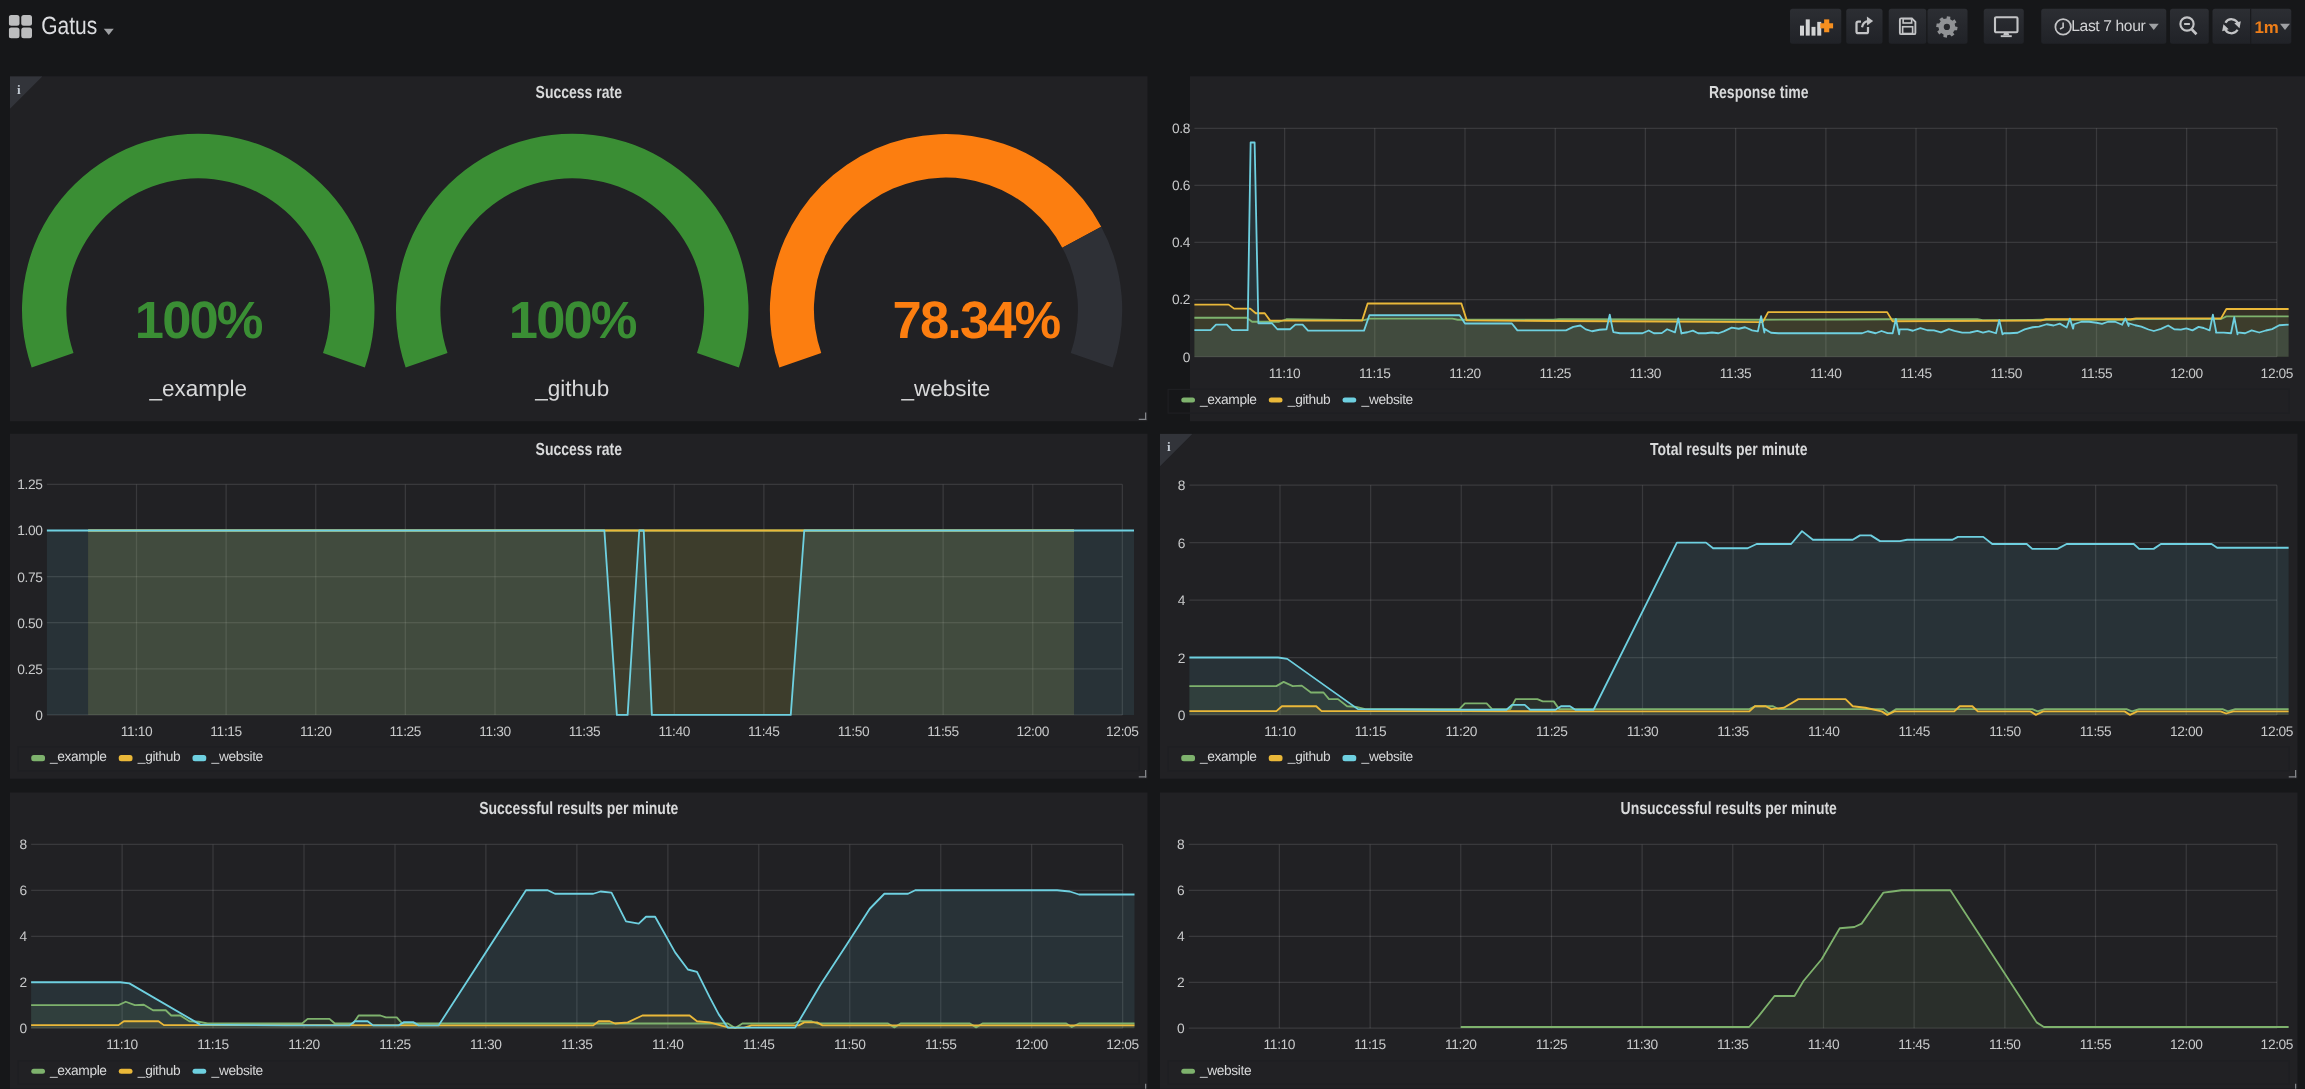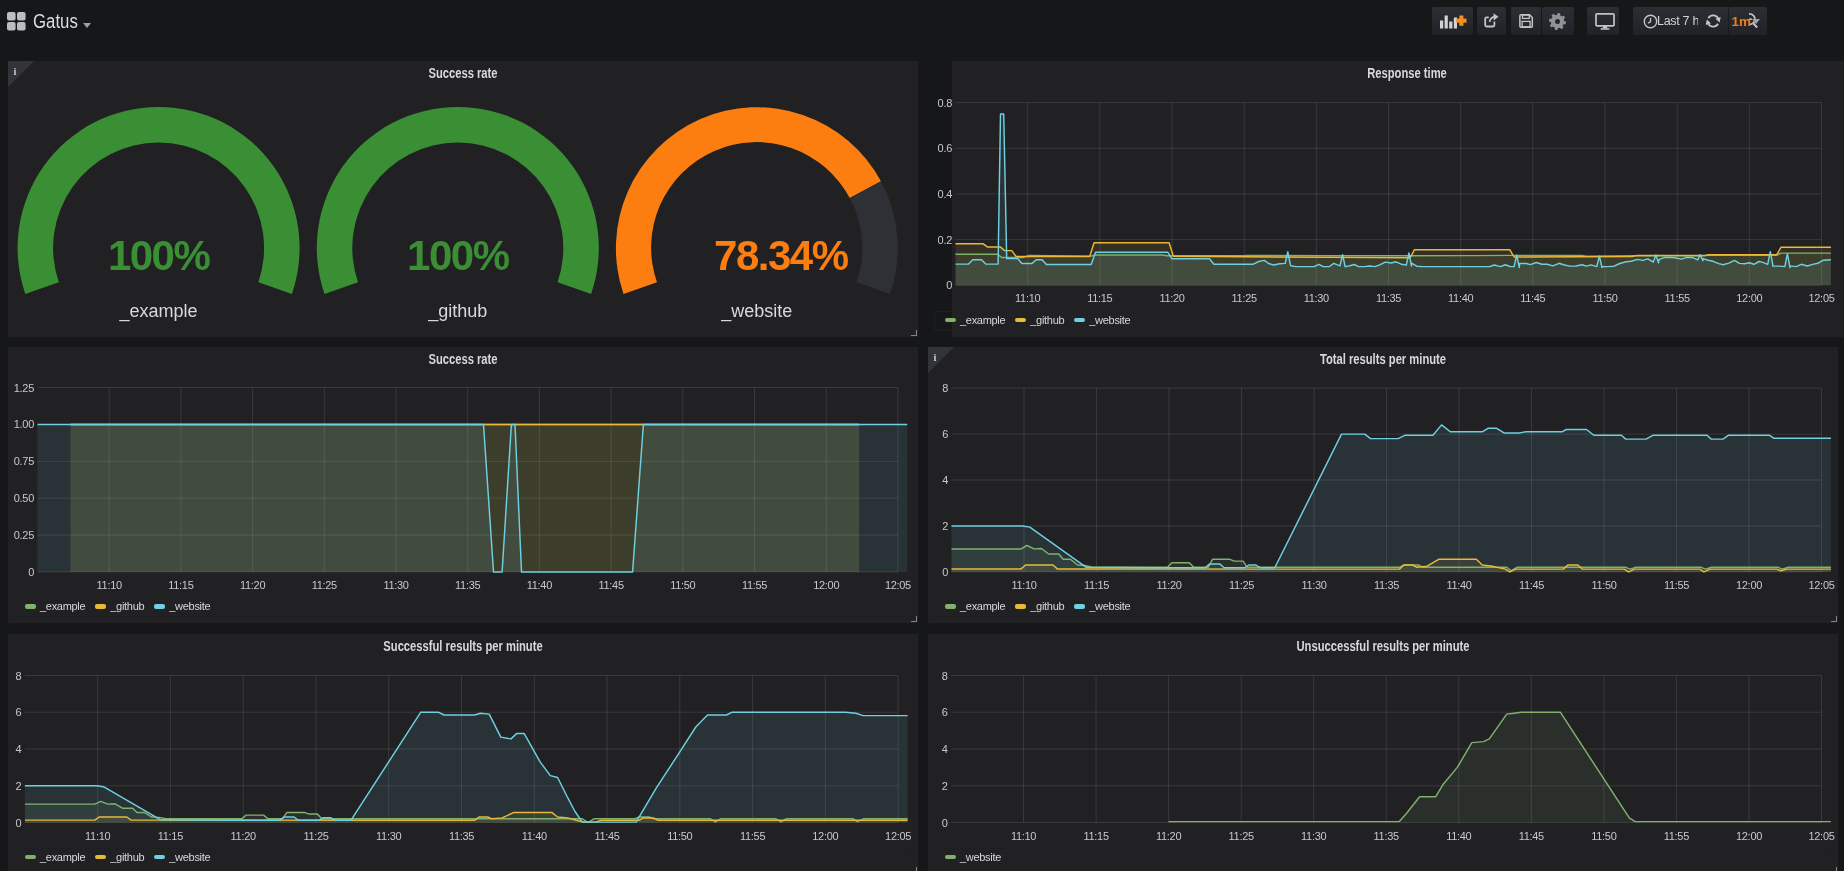--- a/index.html
+++ b/index.html
@@ -64,21 +64,21 @@
     <span style="position:absolute;left:24px;top:7px;font-size:12.5px;letter-spacing:-0.3px;color:#d2d3d5;white-space:nowrap">Last 7 hour</span>
     <span style="position:absolute;left:86px;top:12px;width:0;height:0;border-left:4.5px solid transparent;border-right:4.5px solid transparent;border-top:5px solid #9fa1a4"></span>
   </div>
 <div class="navbtn" style="left:1736px;width:30.5px">
     <svg width="19" height="19" viewBox="0 0 19 19" style="position:absolute;left:6px;top:5px">
       <circle cx="7.6" cy="7.2" r="5.3" fill="none" stroke="#c3c4c6" stroke-width="1.7"></circle>
       <line x1="5.3" y1="7.2" x2="9.9" y2="7.2" stroke="#c3c4c6" stroke-width="1.5"></line>
       <line x1="11.5" y1="11.6" x2="15.2" y2="15.4" stroke="#c3c4c6" stroke-width="2.1"></line>
     </svg>
   </div>
-<div class="navbtn" style="left:1698px;width:51px">
+<div class="navbtn" style="left:1770px;width:63px">
     <svg width="19" height="19" viewBox="0 0 19 19" style="position:absolute;left:6px;top:5px">
       <path d="M4.35,6.20 A5.6,5.6 0 0 1 14.53,7.27" fill="none" stroke="#c3c4c6" stroke-width="1.8"></path>
       <path d="M15.61,10.60 L16.68,4.99 L11.45,6.69 Z" fill="#c3c4c6"></path>
       <path d="M14.05,11.80 A5.6,5.6 0 0 1 3.87,10.73" fill="none" stroke="#c3c4c6" stroke-width="1.8"></path>
       <path d="M2.79,7.40 L1.72,13.01 L6.95,11.31 Z" fill="#c3c4c6"></path>
     </svg>
     <span style="position:absolute;left:30px;top:0;height:28px;border-left:1px solid #1a1b1e"></span>
     <span style="position:absolute;left:33.5px;top:7px;font-size:13.5px;font-weight:bold;color:#ee7e18">1m</span>
     <span style="position:absolute;left:54px;top:12px;width:0;height:0;border-left:4.5px solid transparent;border-right:4.5px solid transparent;border-top:5px solid #9fa1a4"></span>
   </div>

